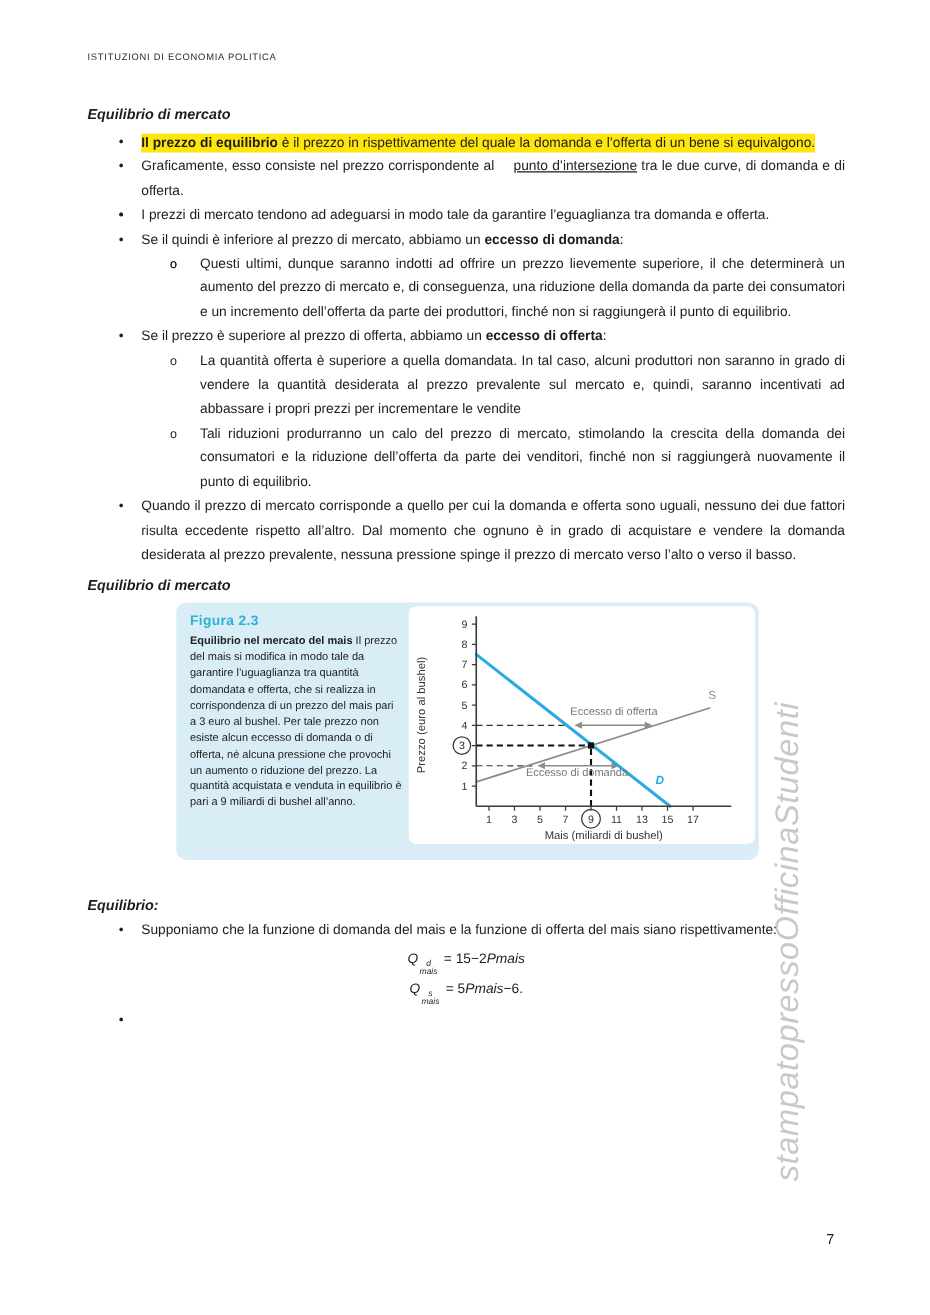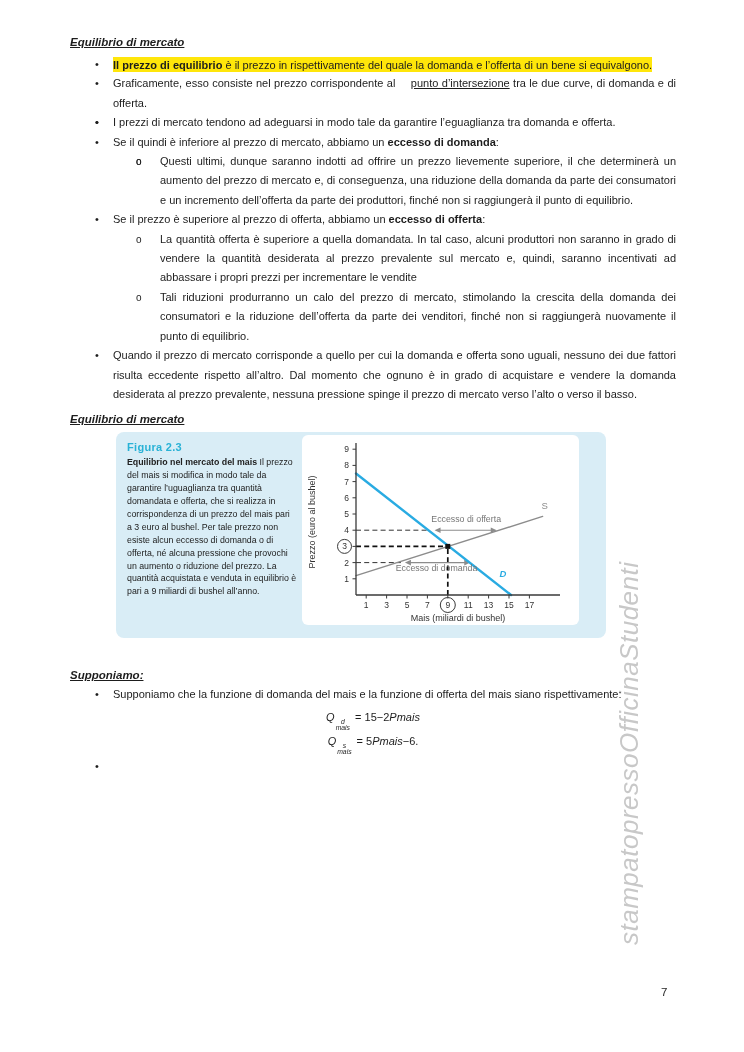--- a/index.html
+++ b/index.html
@@ -4,39 +4,39 @@
 <style>
   html,body{margin:0;padding:0;background:#e8e8e8;}
   .page{position:relative;width:744px;height:1052px;background:#ffffff;overflow:hidden;
         font-family:"Liberation Sans",sans-serif;color:#1d1d1d;}
   .watermark{position:absolute;left:650px;top:909px;width:405px;height:36px;
              transform:rotate(-90deg);transform-origin:0 100%;
              font-style:italic;font-size:26px;letter-spacing:.5px;white-space:nowrap;
              color:var(--wm,#c8c8c8);z-index:0;}
   .content{position:relative;z-index:1;width:606px;margin-left:70px;}
   .doc-header{padding-top:41px;font-size:7.5px;letter-spacing:.6px;color:#2a2a2a;}
-  .sec-h{font-size:11.5px;font-weight:bold;font-style:italic;text-decoration:underline;margin:0;}
+  .sec-h{font-size:11.5px;font-weight:bold;font-style:italic;margin:0;}
   #h1{margin-top:36px;}
   #h2{margin-top:9px;}
   #h3{margin-top:31px;}
   .bullet-list{list-style:none;margin:0;padding:0;text-align:justify;font-size:11px;}
   #main-list{margin-top:7px;}
   .bullet-list li{position:relative;line-height:19.4px;}
   li.lv1{padding-left:43px;}
   li.lv2{padding-left:90px;}
   .marker{position:absolute;top:0;}
   .lv1 > .marker{left:25px;}
   .lv2 > .marker{left:66px;font-size:10px;}
   .b{font-weight:bold;}
   .u{text-decoration:underline;padding-left:12px;}
   .i{font-style:italic;}
   .h{background:var(--hl,#ffe60a);padding:1.5px 0;}
   
-  .fig-panel{position:relative;width:466px;height:206px;margin:7px 0 0 46px;
-             background:var(--figbg,#d9edf6);border-radius:8px;padding-left:24px;}
+  .fig-panel{position:relative;width:466px;height:206px;margin:7px 0 0 71px;
+             background:var(--figbg,#d9edf6);border-radius:8px;}
   .fig-caption{position:absolute;left:11px;top:9px;width:170px;}
   .fig-label{color:var(--figtitle,#29b2d6);font-weight:bold;font-size:11px;letter-spacing:.3px;margin-bottom:3px;}
   .fig-text{font-size:8.8px;line-height:12.9px;margin:0;color:#222;}
   .fig-chartbox{position:absolute;left:186px;top:3px;width:277px;height:190px;background:#fff;border-radius:6px;}
   .fig-chartbox svg{display:block;}
   
   #ex-list1{margin-top:4px;}
   .formulas{text-align:center;font-size:11px;line-height:20px;margin-top:2px;}
   .fvar{font-style:italic;}
   .supsub{display:inline-flex;flex-direction:column;vertical-align:-3px;line-height:6px;
@@ -46,20 +46,21 @@
 </style>
 </head>
 <body>
 
 <div class="page" style="--hl: #ffe60a; --figbg: #d9edf6; --figtitle: #29b2d6; --wm: #c8c8c8;">
 
   <div class="watermark">stampatopressoOfficinaStudenti</div>
 
   <div class="content">
 
+    <div class="doc-header">ISTITUZIONI DI ECONOMIA POLITICA</div>
 
     <h2 class="sec-h" id="h1">Equilibrio di mercato</h2>
 
     <ul class="bullet-list" id="main-list">
         <li class="lv1"><span class="marker">•</span><span class="b h">Il prezzo di equilibrio</span><span class="h"> è il prezzo in rispettivamente del quale la domanda e l’offerta di un bene si equivalgono.</span></li>
         <li class="lv1"><span class="marker">•</span><span>Graficamente, esso consiste nel prezzo corrispondente al </span><span class="u">punto d’intersezione</span><span> tra le due curve, di domanda e di offerta.</span></li>
         <li class="lv1"><span class="marker">•</span></li>
         <li class="lv1"><span class="marker">•</span><span>I prezzi di mercato tendono ad adeguarsi in modo tale da garantire l’eguaglianza tra domanda e offerta.</span></li>
         <li class="lv1"><span class="marker">•</span><span>Se il quindi è inferiore al prezzo di mercato, abbiamo un </span><span class="b">eccesso di domanda</span><span>:</span></li>
         <li class="lv2"><span class="marker">o</span></li>
@@ -135,21 +136,21 @@
             <text x="227.39999999999998" y="173" font-size="8.5" fill="#333" text-anchor="middle">17</text>
             <rect x="143.3" y="108.9" width="5" height="5" fill="#111"></rect>
             <text x="164.16" y="87.10000000000001" font-size="8.8" fill="#767676" text-anchor="middle">Eccesso di offerta</text>
             <text x="134.57999999999998" y="135.7" font-size="8.8" fill="#767676" text-anchor="middle">Eccesso di domanda</text>
             <text x="156" y="186" font-size="9" fill="#333" text-anchor="middle">Mais (miliardi di bushel)</text>
             <text x="13" y="87" font-size="9" fill="#333" text-anchor="middle" transform="rotate(-90 13 87)">Prezzo (euro al bushel)</text>
           </svg>
       </div>
     </figure>
 
-    <h2 class="sec-h" id="h3">Supponiamo:</h2>
+    <h2 class="sec-h" id="h3">Equilibrio:</h2>
 
     <ul class="bullet-list" id="ex-list1">
       <li class="lv1"><span class="marker">•</span><span>Supponiamo che la funzione di domanda del mais e la funzione di offerta del mais siano rispettivamente:</span></li>
     </ul>
 
     <div class="formulas">
       <div class="formula"><span class="fvar">Q</span><span class="supsub">
             <span>d</span>
             <span>mais</span>
           </span><span> = 15−2</span><span class="fvar">Pmais</span><span></span></div>

